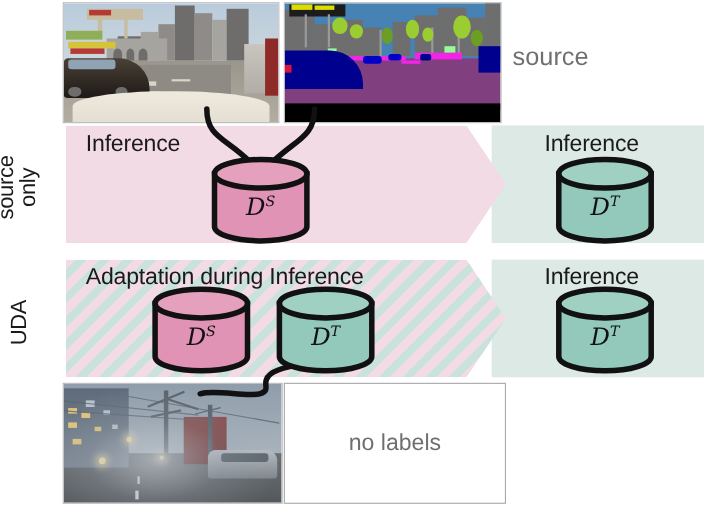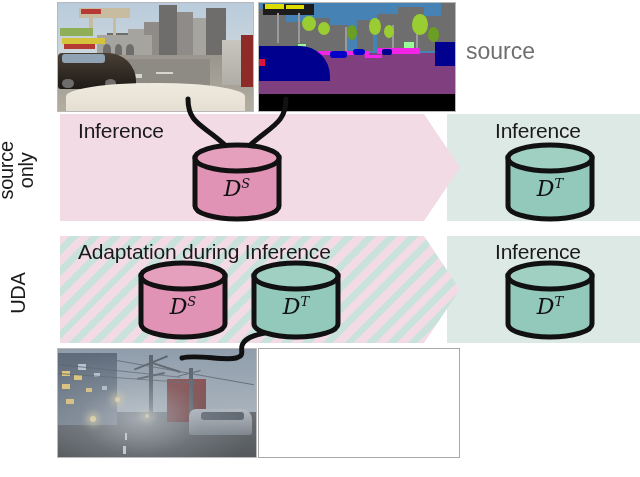--- a/index.html
+++ b/index.html
@@ -347,20 +347,21 @@
     <div class="acdc-lamp" style="left:44%;top:60%;width:4px;height:4px"></div>
     <div class="acdc-lane" style="left:34%;top:78%;width:2px;height:6%"></div>
     <div class="acdc-lane" style="left:33%;top:90%;width:3px;height:7%"></div>
     <div class="acdc-car"></div>
     <div class="acdc-carwin"></div>
     <div class="acdc-fog"></div>
   </div>
 </div>
 
 <div id="no-labels-box">
+  <div>no labels</div>
 </div>
 
 <svg id="connector-top">
   <path d="M 188 4 C 188 30, 205 30, 227 52 C 231 56, 234 60, 236 66" fill="none" stroke="#111" stroke-width="5" stroke-linecap="round"></path>
   <path d="M 286 4 C 286 30, 268 32, 246 54 C 242 58, 239 62, 237 66" fill="none" stroke="#111" stroke-width="5" stroke-linecap="round"></path>
 </svg>
 
 <svg id="connector-bottom">
   <path d="M 282 18 C 282 36, 258 30, 246 40 C 236 48, 248 55, 236 58 C 224 61, 196 54, 182 58" fill="none" stroke="#111" stroke-width="5" stroke-linecap="round"></path>
 </svg>

